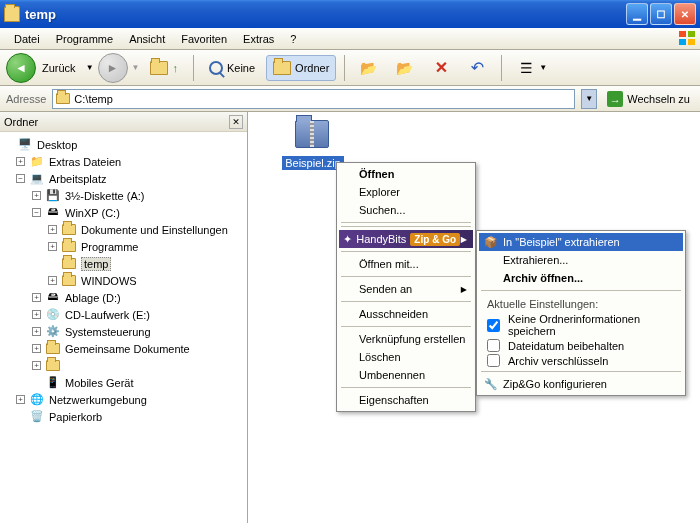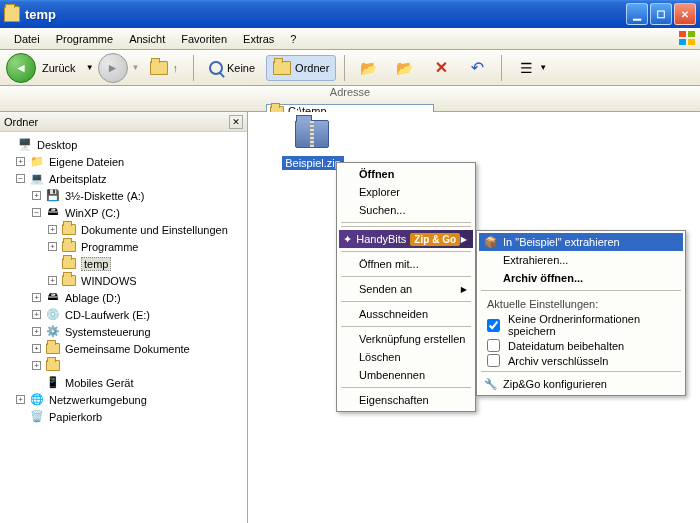--- a/index.html
+++ b/index.html
@@ -25,21 +25,21 @@
 .navbtn.fwd { background: radial-gradient(circle at 30% 30%, #e8e8e8, #c4c4c4); border:1px solid #999; }
 .navbtn.fwd::after { content:'►'; color:#888; font-size:12px; }
 .navlabel { padding: 0 6px 0 2px; cursor: pointer; }
 .tb-sep { width: 1px; height: 26px; background: #aca899; margin: 0 4px; }
 .tbbtn { height: 26px; display: flex; align-items: center; padding: 0 6px; gap: 4px; border: 1px solid transparent; border-radius: 3px; cursor: pointer; }
 .tbbtn.active { border-color: #9ab2d6; background: #d0e0f5; }
 .ico { width: 18px; height: 18px; display: flex; align-items: center; justify-content: center; font-size: 14px; }
 .folder-ico { width:18px; height:14px; background:#f4d77a; border:1px solid #b89030; border-radius:1px 1px 0 0; position:relative; }
 .folder-ico::before { content:''; position:absolute; top:-4px; left:0; width:7px; height:4px; background:#f4d77a; border:1px solid #b89030; border-bottom:none; }
 
-.addressbar { height: 26px; background: linear-gradient(to bottom,#fdfdfb,#ece9d8); border-bottom: 1px solid #aca899; display: flex; align-items: center; padding: 0 6px; gap: 6px; flex-direction: column; }
+.addressbar { height: 26px; background: linear-gradient(to bottom,#fdfdfb,#ece9d8); border-bottom: 1px solid #aca899; display: flex; align-items: center; padding: 0 6px; gap: 6px; }
 .addressbar label { color: #666; }
 .addr-input-wrap { flex:1; height: 20px; background: white; border: 1px solid #7f9db9; display: flex; align-items: center; padding: 0 3px; gap: 4px; }
 .addr-input-wrap input { flex:1; border:none; outline:none; font-size:11px; }
 .addr-drop { width: 16px; background: #c7d3e7; border: 1px solid #7f9db9; height: 20px; display:flex; align-items:center; justify-content:center; cursor:pointer; }
 .gobtn { display: flex; align-items: center; gap: 4px; cursor: pointer; padding: 2px 4px; }
 .goarrow { width:16px; height:16px; background:#3a9a2f; border-radius:2px; display:flex; align-items:center; justify-content:center; color:white; }
 
 .workspace { display: flex; height: calc(523px - 28px - 22px - 36px - 26px); }
 .sidebar { width: 248px; background: white; border-right: 1px solid #aca899; display:flex; flex-direction:column; }
 .sidebar-header { height: 20px; background: linear-gradient(to bottom,#f7f7f3,#e6e3d5); border-bottom: 1px solid #d4d0c0; display: flex; align-items: center; justify-content: space-between; padding: 0 4px; font-size: 11px; }
@@ -170,21 +170,21 @@
     </div>
     <div class="tree">
       <div class="tree-node" style="padding-left:2px">
           <span class="noexp"></span>
           <span class="nico">🖥️</span>
           <span class="lbl">Desktop</span>
         </div>
       <div class="tree-node" style="padding-left:14px">
           <span class="exp">+</span>
           <span class="nico">📁</span>
-          <span class="lbl">Eigene Dateien</span>
+          <span class="lbl">Extras Dateien</span>
         </div>
       <div class="tree-node" style="padding-left:14px">
           <span class="exp">−</span>
           <span class="nico">💻</span>
           <span class="lbl">Arbeitsplatz</span>
         </div>
       <div class="tree-node" style="padding-left:30px">
           <span class="exp">+</span>
           <span class="nico">💾</span>
           <span class="lbl">3½-Diskette (A:)</span>

